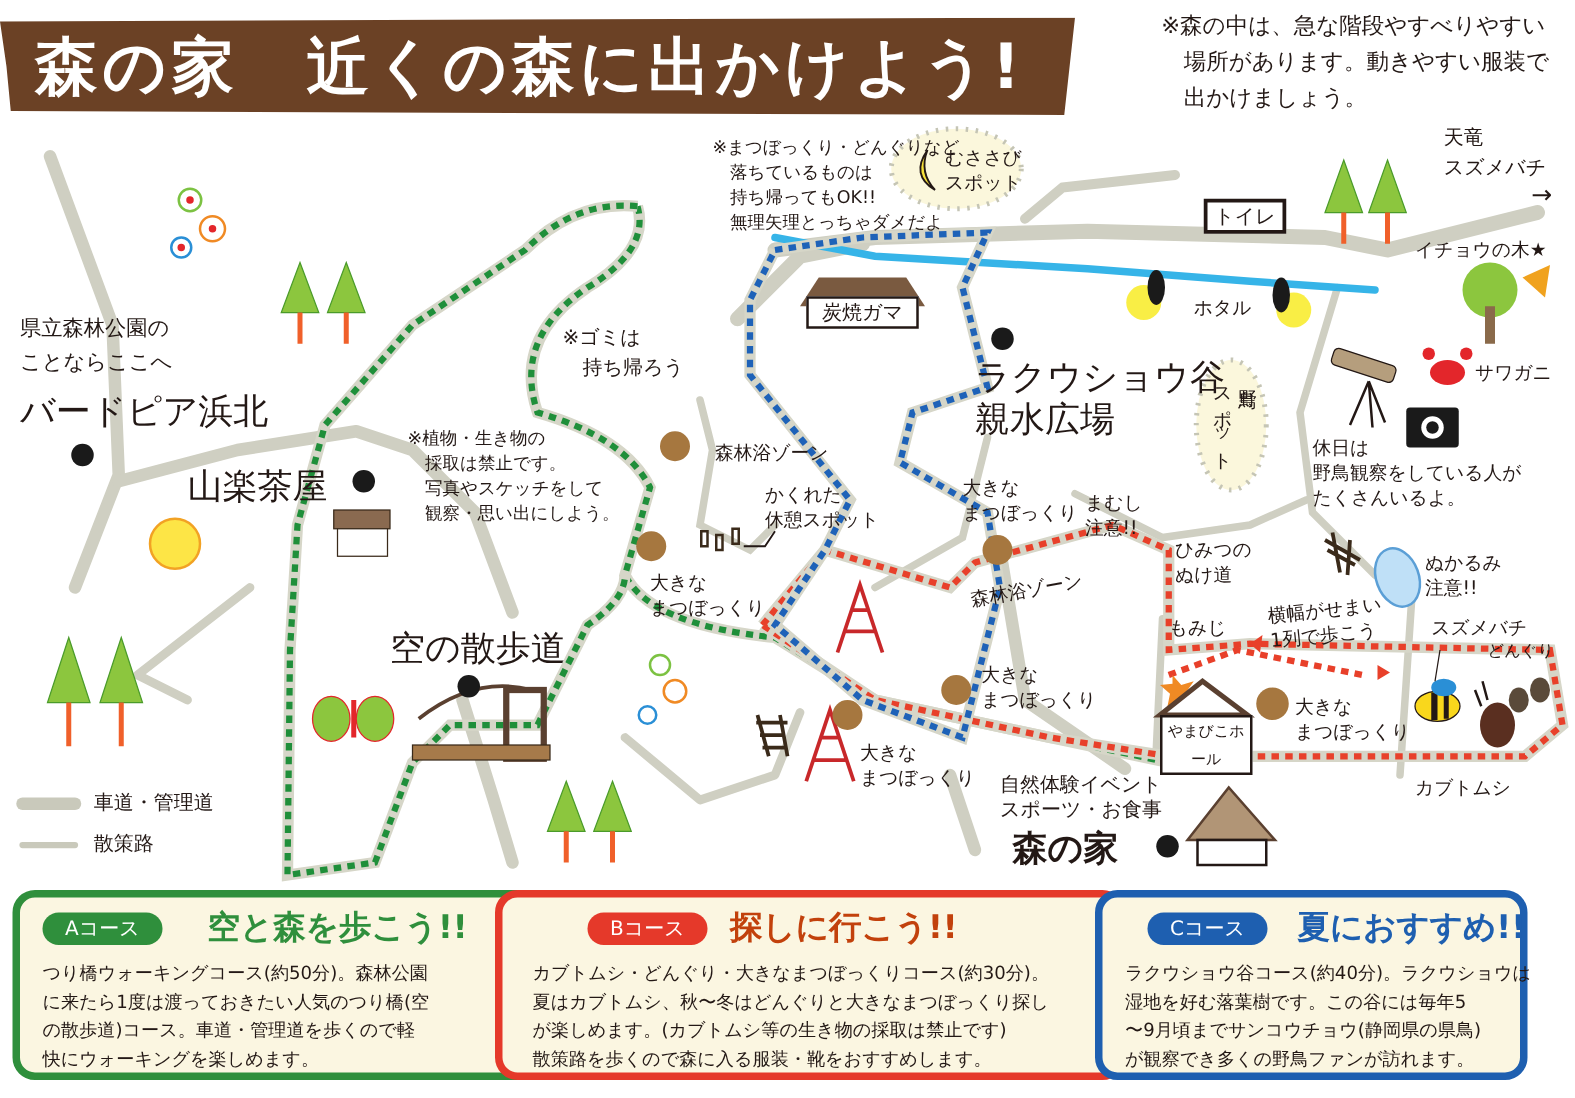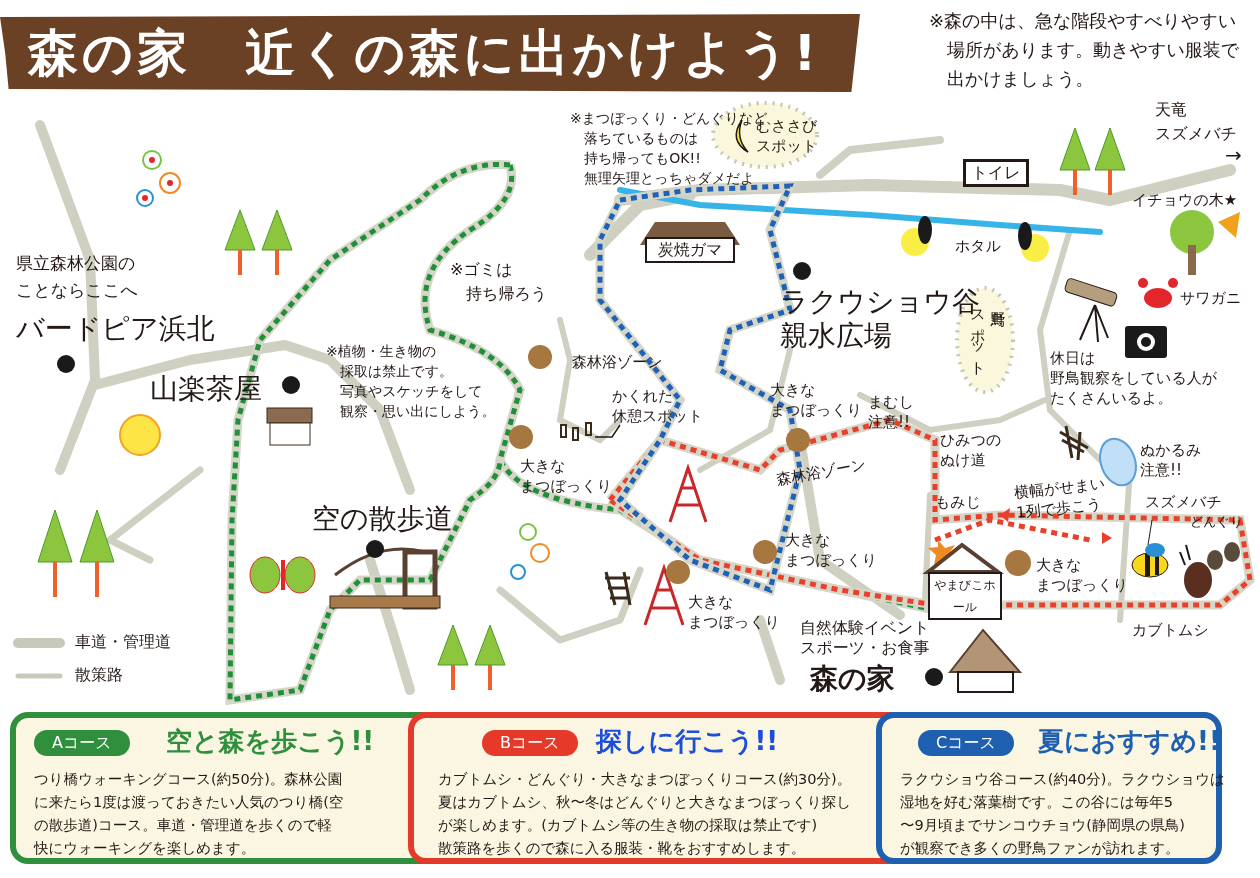--- a/index.html
+++ b/index.html
@@ -313,23 +313,23 @@
 <div class="abs label" style="left:75px;top:665px;font-size:16px;">散策路</div>
 
 <div class="course" style="left:10px;width:444px;border-color:#2f8f3c;">
   <div class="pill" style="background:#2f8f3c;">Aコース</div>
   <div class="heading" style="left:150px;color:#2f8f3c;">空と森を歩こう!!</div>
   <div class="body">つり橋ウォーキングコース(約50分)。森林公園
 に来たら1度は渡っておきたい人気のつり橋(空
 の散歩道)コース。車道・管理道を歩くので軽
 快にウォーキングを楽しめます。</div>
 </div>
-<div class="course" style="left:408px;width:504px;border-color:#e5392a;">
+<div class="course" style="left:396px;width:504px;border-color:#e5392a;">
   <div class="pill" style="left:68px;background:#e5392a;">Bコース</div>
-  <div class="heading" style="left:182px;color:#1d4ed8;">探しに行こう!!</div>
+  <div class="heading" style="left:182px;color:#c2410c;">探しに行こう!!</div>
   <div class="body" style="left:24px;">カブトムシ・どんぐり・大きなまつぼっくりコース(約30分)。
 夏はカブトムシ、秋〜冬はどんぐりと大きなまつぼっくり探し
 が楽しめます。(カブトムシ等の生き物の採取は禁止です)
 散策路を歩くので森に入る服装・靴をおすすめします。</div>
 </div>
 <div class="course" style="left:876px;width:346px;border-color:#1e5fb0;">
   <div class="pill" style="left:36px;background:#1e5fb0;">Cコース</div>
   <div class="heading" style="left:156px;color:#1e5fb0;">夏におすすめ!!</div>
   <div class="body">ラクウショウ谷コース(約40分)。ラクウショウは
 湿地を好む落葉樹です。この谷には毎年5

